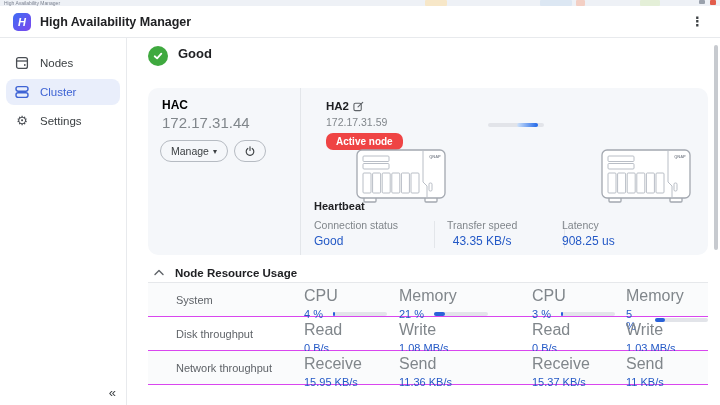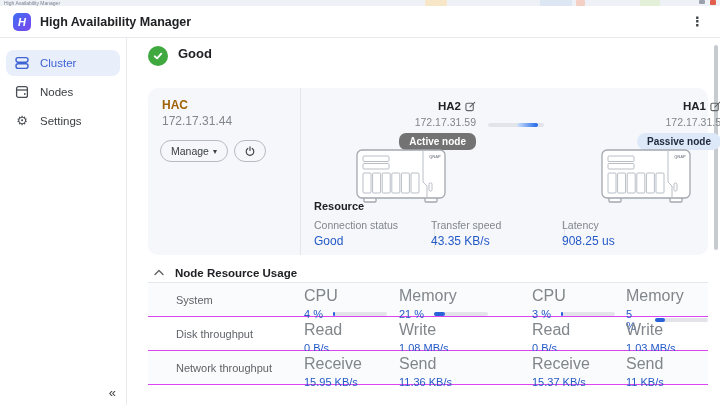--- a/index.html
+++ b/index.html
@@ -35,35 +35,35 @@
   .scroll-thumb { position:absolute; right:2px; top:7px; width:4px; height:205px; border-radius:2px; background:#c7cacf; }
 
   .status { position:absolute; top:8px; left:20px; display:flex; gap:10px; }
   .check-circle { width:20px; height:20px; border-radius:50%; background:#3fa93f; display:flex; align-items:center; justify-content:center; }
   .status-title { font-size:13px; font-weight:bold; color:#202124; }
   .status-sub { font-size:10.5px; color:#80868b; margin-top:3px; }
 
   
   .card { position:absolute; top:50px; left:20px; width:560px; height:167px; background:#f5f7fa; border-radius:10px; }
   .card-left { position:absolute; left:0; top:0; width:153px; height:100%; border-right:1px solid #e3e6ea; padding:10px 14px; }
-  .hac-name { font-size:12px; font-weight:bold; color:#a16207; }
-  .hac-ip { font-size:12px; color:#80868b; margin-top:2px; }
+  .hac-name { font-size:12px; font-weight:bold; color:#000000; }
+  .hac-ip { font-size:15px; color:#80868b; margin-top:2px; }
   .btn-row { position:absolute; top:52px; left:12px; display:flex; gap:6px; }
   .pill-btn { height:22px; border:1px solid #b6bbc2; border-radius:12px; background:transparent; padding:0 10px;
               font-size:10.5px; color:#3c4043; display:flex; align-items:center; gap:4px; cursor:pointer;
               font-family:"Liberation Sans", sans-serif; }
   .pill-btn.power { padding:0 9px; }
 
-  .node { position:absolute; top:8px; width:150px; text-align:right; }
+  .node { position:absolute; top:8px; width:150px; text-align:left; }
   .node-name { font-size:11.5px; font-weight:bold; color:#202124; display:inline-flex; align-items:center; gap:4px; }
   .edit-ic { cursor:pointer; display:inline-flex; }
   .node-ip { font-size:10.5px; color:#80868b; margin-top:2px; }
   .badge { display:inline-block; margin-top:5px; height:17px; line-height:17px; padding:0 10px;
            border-radius:9px; font-size:10px; font-weight:bold; }
-  .badge.active { background:#737373; color:#fff;border-radius:7px; }
+  .badge.active { background:#ef4444; color:#fff;border-radius:7px; }
   .badge.passive { background:#dde8f9; color:#202b3d; }
 
   .flow-track { position:absolute; left:340px; top:35px; width:56px; height:4px; border-radius:2px; background:#e2e4e9; }
   .flow-fill { position:absolute; left:52%; top:0; width:38%; height:4px; border-radius:2px;
                background:linear-gradient(to right,#cfe3fb,#1f66e8); }
 
   .device { position:absolute; top:60px; width:92px; height:56px; }
 
   .hb { position:absolute; left:166px; top:112px; right:14px; }
   .hb-title { font-size:11px; font-weight:bold; color:#202124; }
@@ -105,42 +105,42 @@
   </div>
 
   <div class="app-header">
     <div class="logo">H</div>
     <div class="app-title">High Availability Manager</div>
     <div class="kebab">⋮</div>
   </div>
 
   <div class="sidebar">
     <div class="side-list">
-      <div class="side-item active">
-        <span class="icn">
-          <svg width="16" height="16" viewBox="0 0 16 16">
-              <g fill="none" stroke="#3e63d4" stroke-width="1.4">
-            <rect x="2" y="2.6" width="12" height="4.6" rx="2.1"></rect>
-                <rect x="2" y="8.8" width="12" height="4.6" rx="2.1"></rect>
-              </g>
-            </svg>
-        </span>
-        <span>Cluster</span>
-      </div>
       <div class="side-item">
         <span class="icn">
           <svg width="16" height="16" viewBox="0 0 16 16">
               <g fill="none" stroke="#4a4e54" stroke-width="1.3">
             <rect x="2.6" y="2.6" width="10.8" height="10.8" rx="2"></rect>
                 <line x1="2.6" y1="6" x2="13.4" y2="6"></line>
             <line x1="10.8" y1="9" x2="10.8" y2="11"></line>
               </g>
             </svg>
         </span>
         <span>Nodes</span>
+      </div>
+      <div class="side-item active">
+        <span class="icn">
+          <svg width="16" height="16" viewBox="0 0 16 16">
+              <g fill="none" stroke="#3e63d4" stroke-width="1.4">
+            <rect x="2" y="2.6" width="12" height="4.6" rx="2.1"></rect>
+                <rect x="2" y="8.8" width="12" height="4.6" rx="2.1"></rect>
+              </g>
+            </svg>
+        </span>
+        <span>Cluster</span>
       </div>
       <div class="side-item">
         <span class="icn">
             <span class="gear-glyph">⚙</span>
           </span>
         <span>Settings</span>
       </div>
     </div>
     <div class="collapse-btn">«</div>
   </div>
@@ -188,35 +188,20 @@
               <rect x="1" y="2.5" width="8" height="8" rx="1.6"></rect>
                   <path d="M5.5 6.5 L10.6 1.4"></path>
                 </g>
               </svg>
           </span>
         </div>
         <div class="node-ip">172.17.31.59</div>
         <span class="badge active">Active node</span>
       </div>
 
-      <div class="node" style="left:423px;">
-        <div class="node-name">
-          <span>HA1</span>
-          <span class="edit-ic">
-            <svg width="11" height="11" viewBox="0 0 12 12">
-                <g fill="none" stroke="#5f6368" stroke-width="1.2" stroke-linecap="round">
-              <rect x="1" y="2.5" width="8" height="8" rx="1.6"></rect>
-                  <path d="M5.5 6.5 L10.6 1.4"></path>
-                </g>
-              </svg>
-          </span>
-        </div>
-        <div class="node-ip">172.17.31.5</div>
-        <span class="badge passive">Passive node</span>
-      </div>
 
       <div class="flow-track">
           <div class="flow-fill"></div>
         </div>
 
       <svg class="device" style="left:207px;" viewBox="0 0 92 56">
         <g fill="#fff" stroke="#a3a8b0" stroke-width="1.3">
           <rect x="9" y="49" width="12" height="5" rx="1"></rect>
             <rect x="70" y="49" width="12" height="5" rx="1"></rect>
           <rect x="2" y="2" width="88" height="48" rx="5"></rect>
@@ -250,28 +235,28 @@
             <rect x="36.8" y="25" width="8" height="20" rx="1"></rect>
           <rect x="46.4" y="25" width="8" height="20" rx="1"></rect>
             <rect x="56" y="25" width="8" height="20" rx="1"></rect>
           <path d="M68 2 V34 L72 38 V50"></path>
             <rect x="74" y="35" width="3" height="8" rx="1.2"></rect>
         </g>
         <text x="80" y="10" font-size="4" fill="#8a8f98" text-anchor="middle" font-weight="bold" font-family="Liberation Sans, sans-serif">QNAP</text>
       </svg>
 
       <div class="hb">
-        <div class="hb-title">Resource</div>
+        <div class="hb-title">Heartbeat</div>
         <div class="hb-stats">
           <div class="hb-col" style="left:0;">
             <div class="hb-label">Connection status</div>
             <div class="hb-value">Good</div>
           </div>
           <div class="hb-div" style="left:120px;"></div>
-          <div class="hb-col" style="left:117px;">
+          <div class="hb-col" style="left:133px;text-align:center;">
             <div class="hb-label">Transfer speed</div>
             <div class="hb-value">43.35 KB/s</div>
           </div>
           <div class="hb-div" style="left:250px;"></div>
           <div class="hb-col" style="left:248px;">
             <div class="hb-label">Latency</div>
             <div class="hb-value">908.25 us</div>
           </div>
         </div>
       </div>

